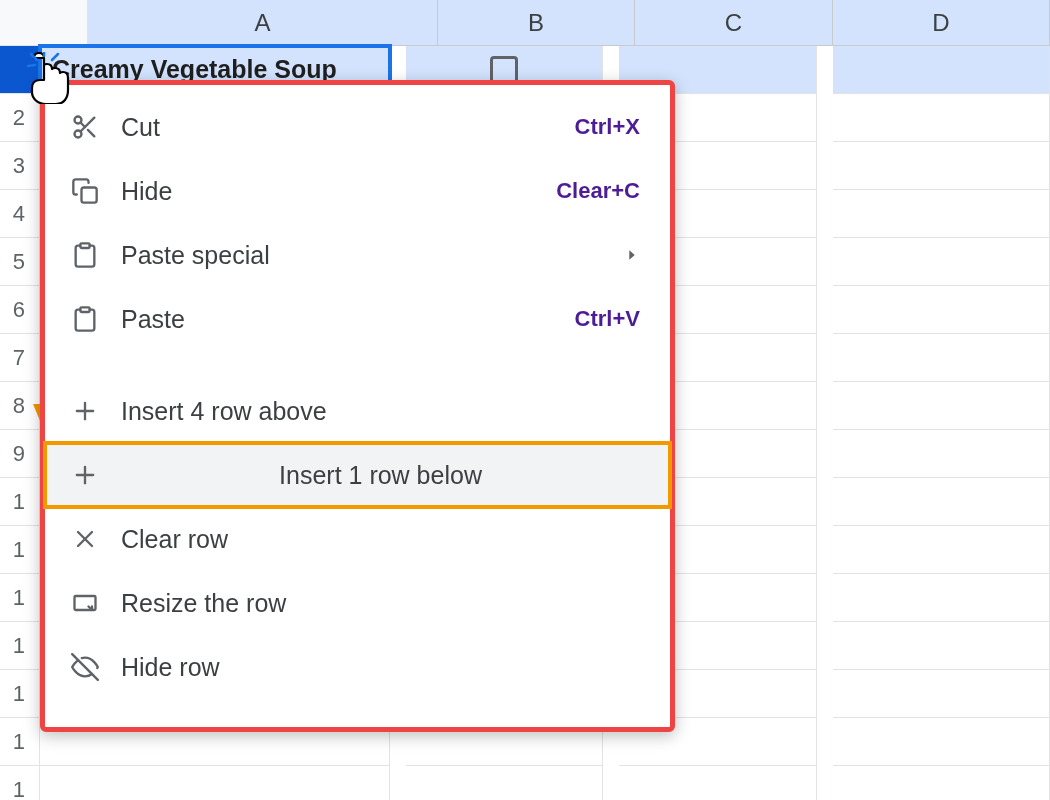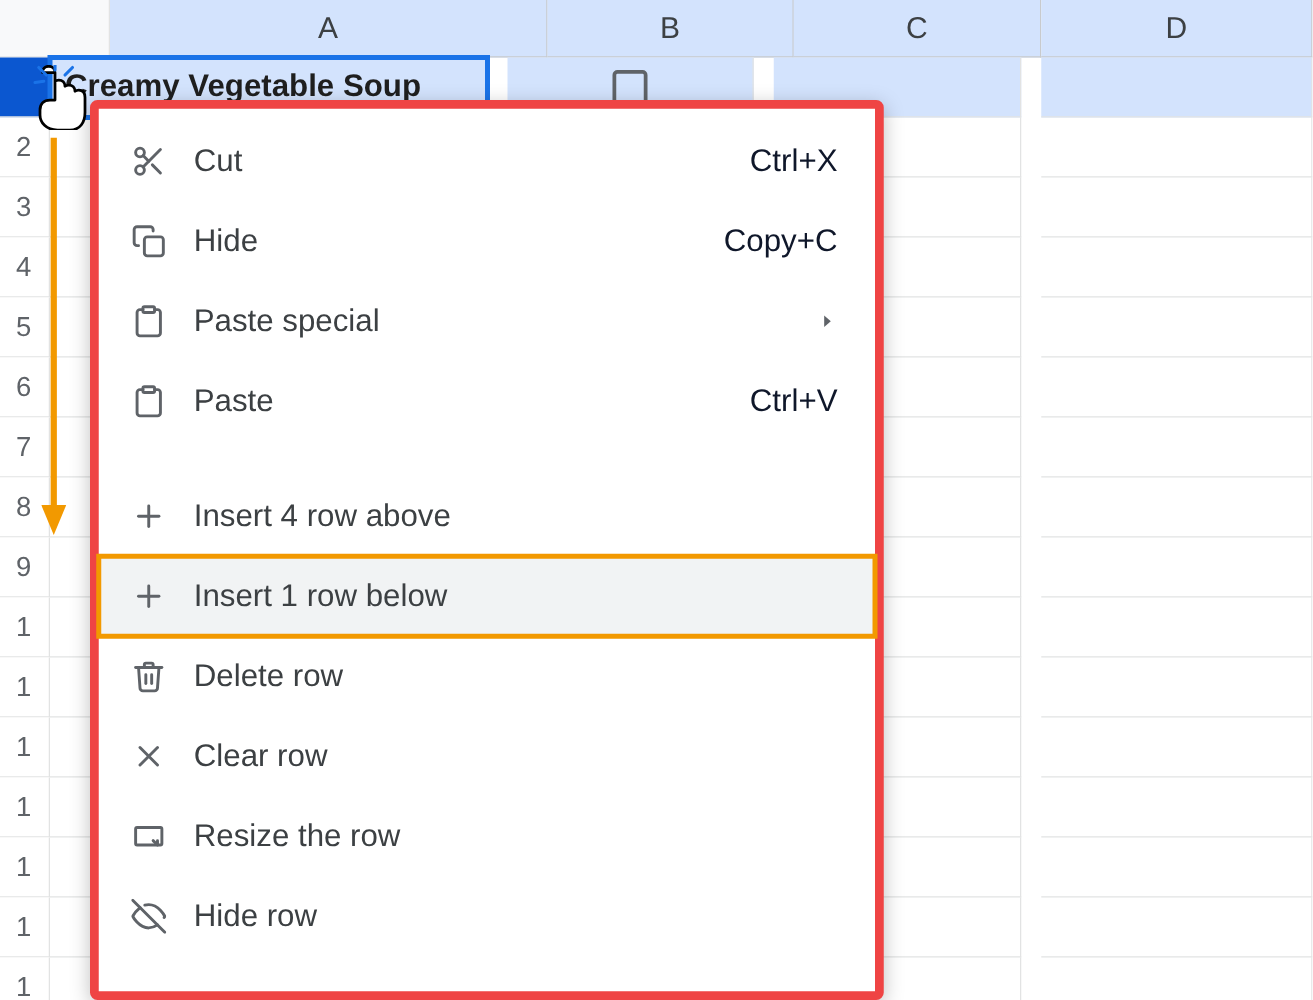--- a/index.html
+++ b/index.html
@@ -31,29 +31,29 @@
   .row .cell.col-C { width:198px; }
   .row .cell.col-D { width:217px; }
 
   .row.sel .cell { background:#d3e3fd; }
   .row.sel .cell.col-A { outline:4px solid #1a73e8; outline-offset:-2px; }
 
   
   .chk { width:28px; height:28px; border:3px solid #5f6368; border-radius:4px; }
 
   
-  .menu { position:absolute; left:72px; top:80px; width:635px; background:#fff; border:7px solid #ef4444; border-radius:6px; box-shadow:0 4px 16px rgba(0,0,0,.25); padding:10px 0 28px 0; z-index:5; }
+  .menu { position:absolute; left:40px; top:80px; width:635px; background:#fff; border:5px solid #ef4444; border-radius:6px; box-shadow:0 4px 16px rgba(0,0,0,.25); padding:10px 0 28px 0; z-index:5; }
   .menu-item { height:64px; display:flex; align-items:center; padding:0 30px 0 20px; font-size:25px; color:#3c4043; cursor:pointer; }
   .menu-item .icon { width:40px; display:flex; align-items:center; justify-content:center; color:#5f6368; margin-right:16px; }
   .menu-item .label { flex:1; }
-  .menu-item .shortcut { font-size:25px; color:#0f172a; font-weight:normal; }
+  .menu-item .shortcut { font-size:22px; color:#4c1d95; font-weight:bold; }
   .menu-item .submenu-arrow { color:#5f6368; }
   .menu-sep { height:28px; }
   .menu-item.hover { background:#f1f3f4; }
-  .menu-item.highlight { outline:4px solid #f29900; outline-offset:-2px; }
+  .menu-item.highlight { outline:4px solid #f29900; outline-offset:-2px;text-align:center; }
   svg { display:block; }
 
   
   .cursor { position:absolute; left:26px; top:52px; z-index:10; }
 
   
   .anno-arrow { position:absolute; left:33px; top:110px; width:20px; height:318px; z-index:3; pointer-events:none; }
 </style>
 </head>
 <body>
@@ -209,21 +209,21 @@
         <span class="shortcut">Ctrl+X</span>
       </div>
       <div class="menu-item">
         <span class="icon">
           <svg width="28" height="28" viewBox="0 0 24 24" fill="none" stroke="#5f6368" stroke-width="2" stroke-linecap="round" stroke-linejoin="round">
             <rect x="9" y="9" width="13" height="13" rx="2"></rect>
             <path d="M5 15H4a2 2 0 0 1-2-2V4a2 2 0 0 1 2-2h9a2 2 0 0 1 2 2v1"></path>
           </svg>
         </span>
         <span class="label">Hide</span>
-        <span class="shortcut">Copy+C</span>
+        <span class="shortcut">Clear+C</span>
       </div>
       <div class="menu-item">
         <span class="icon">
           <svg width="28" height="28" viewBox="0 0 24 24" fill="none" stroke="#5f6368" stroke-width="2" stroke-linecap="round" stroke-linejoin="round">
             <rect x="8" y="2" width="8" height="4" rx="1"></rect>
             <path d="M16 4h2a2 2 0 0 1 2 2v14a2 2 0 0 1-2 2H6a2 2 0 0 1-2-2V6a2 2 0 0 1 2-2h2"></path>
           </svg>
         </span>
         <span class="label">Paste special</span>
         <span class="submenu-arrow">
@@ -253,32 +253,20 @@
         <span class="label">Insert 4 row above</span>
       </div>
       <div class="menu-item hover highlight">
         <span class="icon">
           <svg width="28" height="28" viewBox="0 0 24 24" fill="none" stroke="#5f6368" stroke-width="2" stroke-linecap="round" stroke-linejoin="round">
             <line x1="12" y1="5" x2="12" y2="19"></line>
             <line x1="5" y1="12" x2="19" y2="12"></line>
           </svg>
         </span>
         <span class="label">Insert 1 row below</span>
-      </div>
-      <div class="menu-item">
-        <span class="icon">
-          <svg width="28" height="28" viewBox="0 0 24 24" fill="none" stroke="#5f6368" stroke-width="2" stroke-linecap="round" stroke-linejoin="round">
-            <polyline points="3 6 5 6 21 6"></polyline>
-            <path d="M19 6l-1 14a2 2 0 0 1-2 2H8a2 2 0 0 1-2-2L5 6"></path>
-            <path d="M10 11v6"></path>
-            <path d="M14 11v6"></path>
-            <path d="M9 6V4a1 1 0 0 1 1-1h4a1 1 0 0 1 1 1v2"></path>
-          </svg>
-        </span>
-        <span class="label">Delete row</span>
       </div>
       <div class="menu-item">
         <span class="icon">
           <svg width="28" height="28" viewBox="0 0 24 24" fill="none" stroke="#5f6368" stroke-width="2" stroke-linecap="round" stroke-linejoin="round">
             <line x1="18" y1="6" x2="6" y2="18"></line>
             <line x1="6" y1="6" x2="18" y2="18"></line>
           </svg>
         </span>
         <span class="label">Clear row</span>
       </div>

